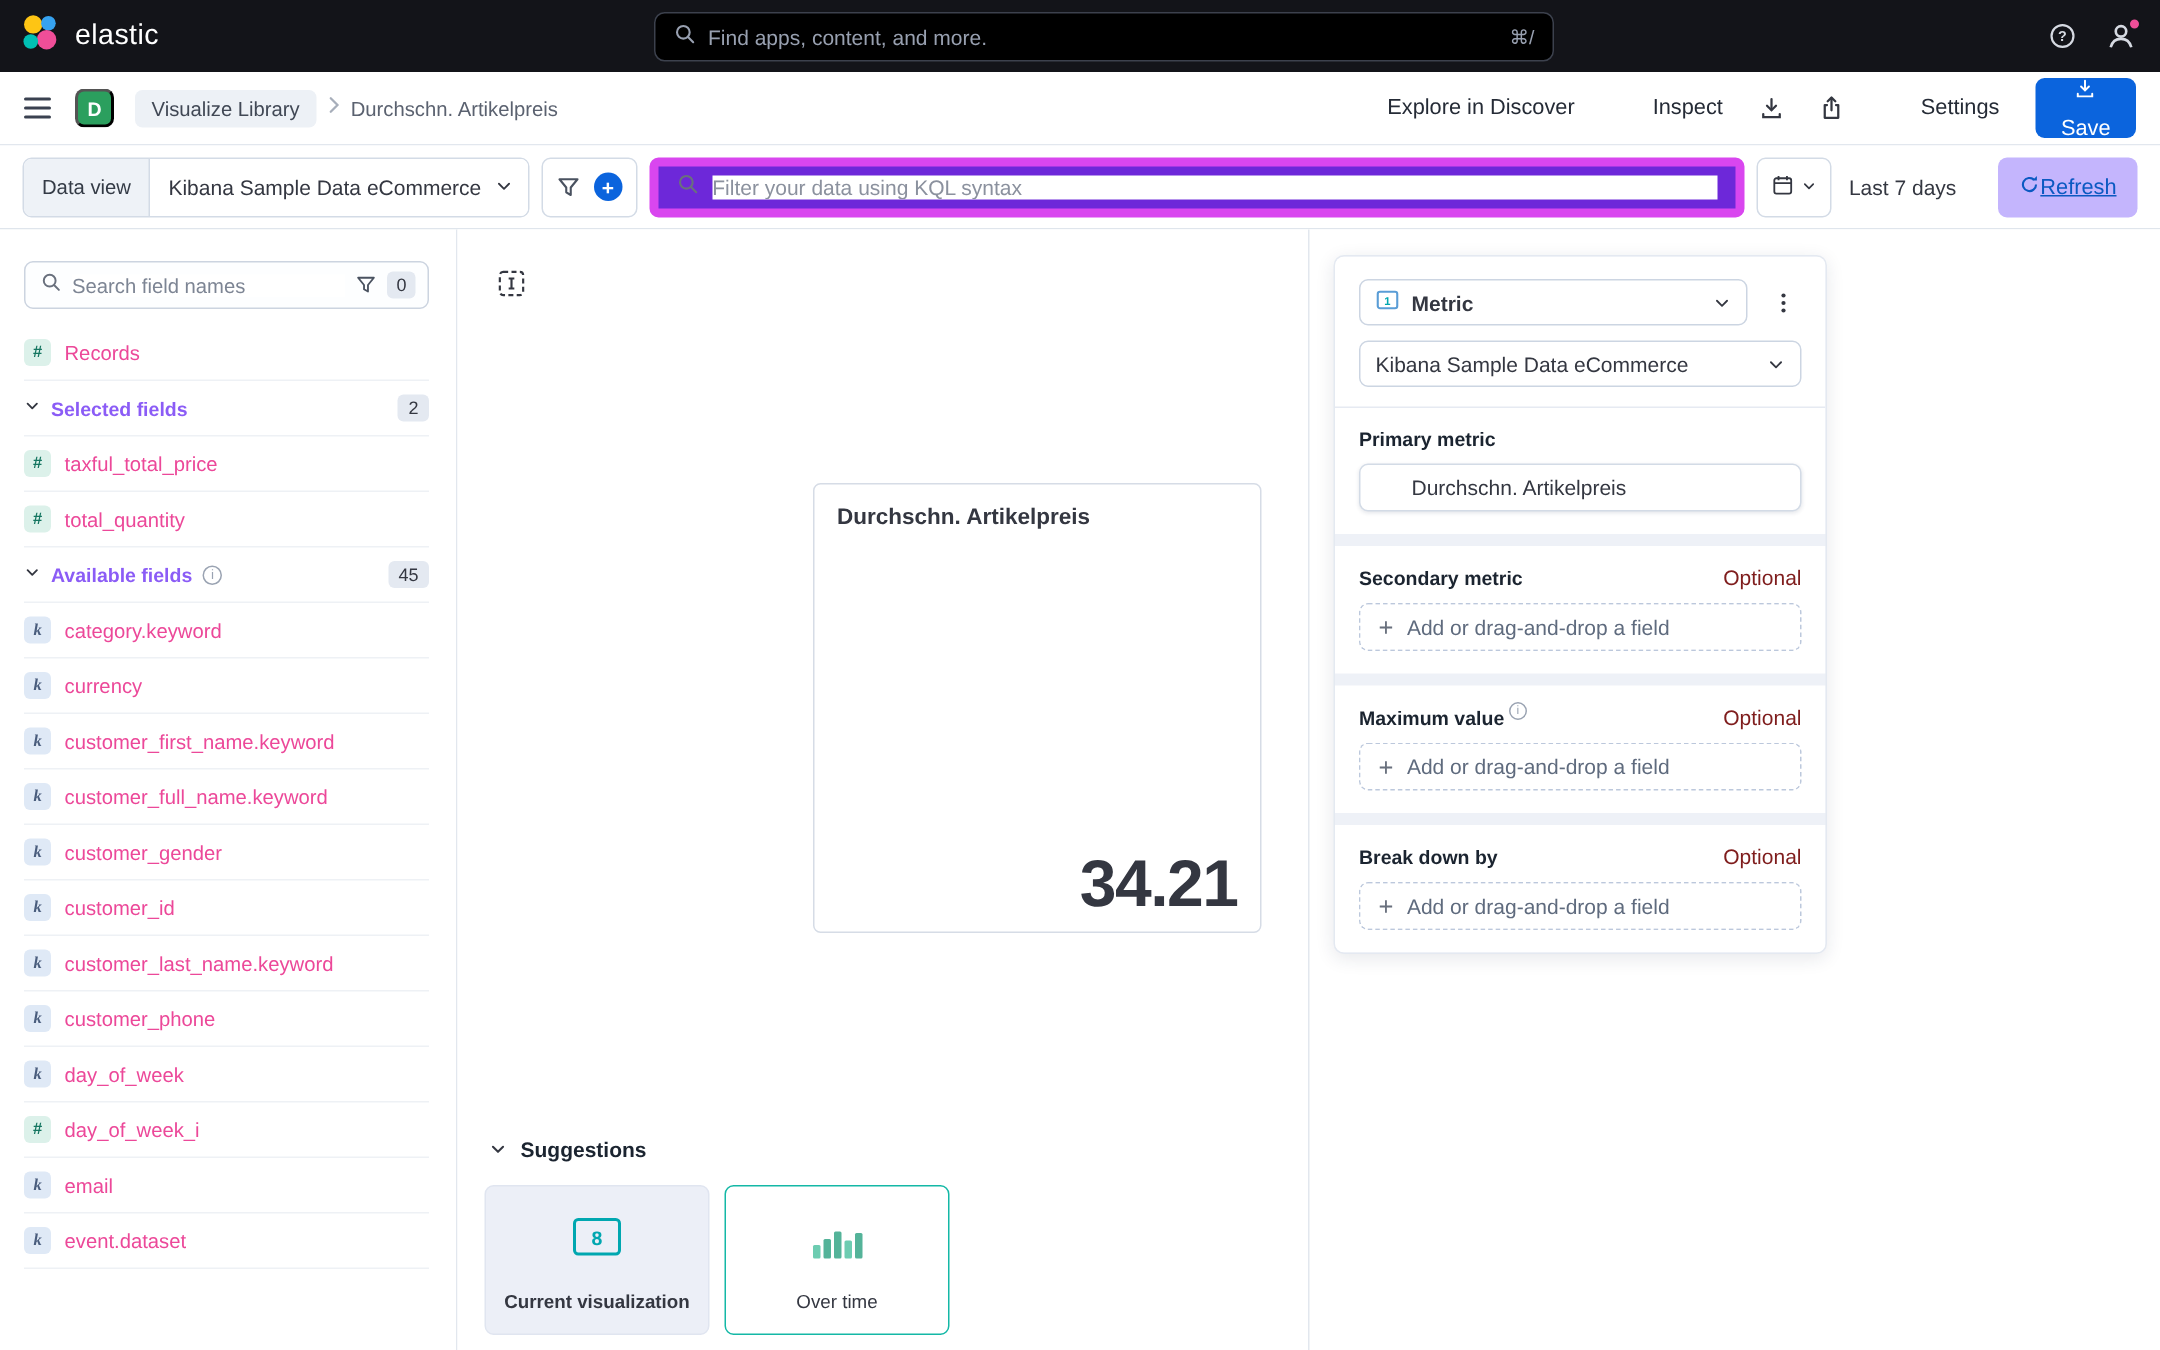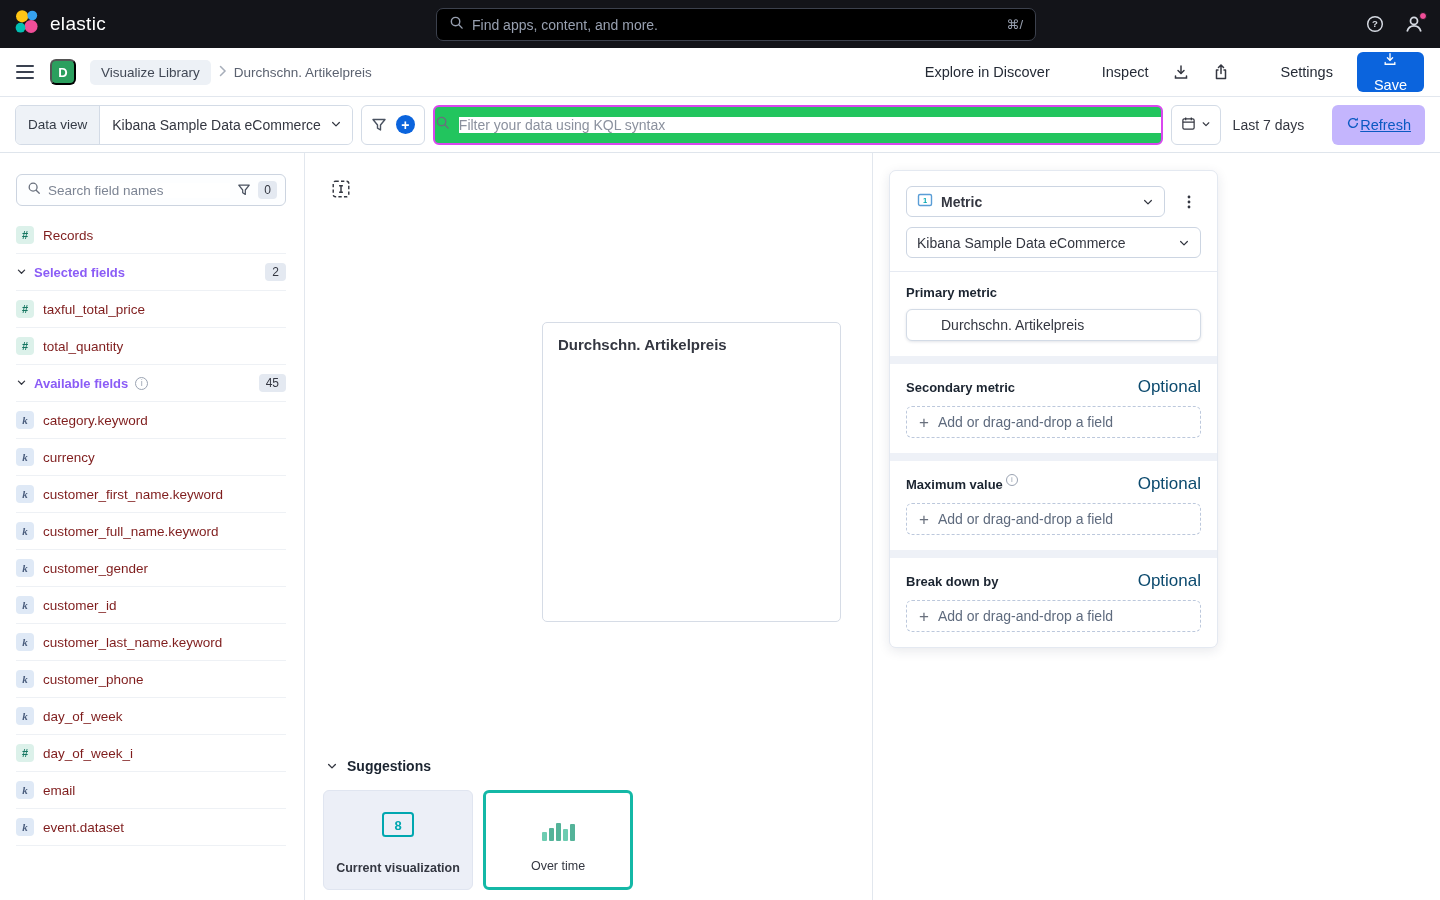--- a/index.html
+++ b/index.html
@@ -34,79 +34,79 @@
   .save-btn { height:40px; padding:0 17px; border-radius:6px; background:#0b64dd; color:#fff; border:none; display:flex; align-items:center; gap:8px; font-size:14.5px; font-weight:500;flex-direction:column; }
 
   
   .querybar { position:absolute; top:97px; left:0; right:0; height:56px; background:#fff; border-bottom:1px solid #dfe5ec; display:flex; align-items:center; padding:0 15px; }
   .dv-group { display:flex; height:40px; border:1px solid #d3dbe6; border-radius:6px; overflow:hidden; }
   .dv-prepend { background:#eef2f7; display:flex; align-items:center; padding:0 12px; font-size:13.5px; color:#343b46; border-right:1px solid #d3dbe6; }
   .dv-value { display:flex; align-items:center; gap:9px; background:#fff; border:none; padding:0 10px 0 12px; font-size:14px; color:#343741; }
   .filter-group { display:flex; align-items:center; height:40px; border:1px solid #d3dbe6; border-radius:6px; margin-left:8px; padding:0 9px; gap:9px; background:#fff; }
   .icon-plain { background:none; border:none; display:flex; }
   .plus-circle { width:19px; height:19px; border-radius:50%; background:#0b64dd; color:#fff; font-size:14px; line-height:18px; text-align:center; font-weight:600; border:none; padding:0; }
-  .kql { flex:1; height:40px; border:2px solid #d946ef; border-radius:6px; margin:0 8px; display:flex; align-items:center; padding:0 0; gap:9px; background:#22c55e; }
+  .kql { flex:1; height:40px; border:6px solid #d946ef; border-radius:6px; margin:0 8px; display:flex; align-items:center; padding:0 12px; gap:9px; background:#6d28d9; }
   .kql input { flex:1; border:0; outline:0; font-size:14px; color:#343741; min-width:0; }
   .kql input::placeholder { color:#8b919e; }
   .date-quick { height:40px; border:1px solid #d3dbe6; border-radius:6px; display:flex; align-items:center; padding:0 9px; gap:5px; background:#fff; }
   .date-text { background:none; border:none; font-size:14px; color:#343741; padding:0 12px; margin-right:16px; }
   .refresh-btn { height:40px; min-width:88px; border:none; border-radius:6px; background:#c4b5fd; color:#0b59c2; display:flex; align-items:center; justify-content:center; gap:0; padding:0 14px; font-size:14.5px; font-weight:500;text-decoration:underline; }
 
   
   .content { position:absolute; top:153px; left:0; right:0; bottom:0; display:flex; background:#fff; }
 
   
   .sidebar { width:305px; min-width:305px; border-right:1px solid #e2e7ee; padding:0 18px 0 16px; overflow:hidden; }
   .sb-search { margin-top:21px; height:32px; border:1px solid #ccd4e0; border-radius:6px; display:flex; align-items:center; padding:0 8px 0 10px; gap:7px; background:#fdfeff; }
   .sb-search input { flex:1; min-width:0; border:0; outline:0; font-size:13.5px; color:#343741; }
   .sb-search input::placeholder { color:#7d8594; }
   .sb-count-badge { background:#e4e9f1; border-radius:4px; font-size:12px; color:#343741; padding:2px 6px; }
   .sb-records { margin-top:11px; }
   .field-row { min-height:37px; display:flex; align-items:center; gap:9px; border-bottom:1px solid #eef1f5; padding:5px 0; }
   .token { width:18px; height:18px; border-radius:4px; display:flex; align-items:center; justify-content:center; font-size:11px; flex:none; }
   .t-num { background:#dcf1ea; color:#157661; font-weight:700; }
   .t-key { background:#dfe9f6; color:#4a5d7d; font-weight:700; font-style:italic; font-family:"Liberation Serif", serif; }
-  .field-name { font-size:13.5px; color:#7f1d1d; word-break:break-all; line-height:17px; max-width:234px;text-align:right; }
+  .field-name { font-size:13.5px; color:#ec4899; word-break:break-all; line-height:17px; max-width:234px;text-align:right; }
   .sb-group-head { height:37px; display:flex; align-items:center; gap:7px; border-bottom:1px solid #eef1f5; }
   .sb-group-title { font-size:13px; font-weight:700; color:#8b5cf6; }
   .sb-group-badge { margin-left:auto; background:#e4e9f1; border-radius:4px; font-size:12px; padding:2px 7px; color:#343741; }
   .info-circ { width:13px; height:13px; border-radius:50%; border:1px solid #9aa3b2; color:#9aa3b2; font-size:9px; display:inline-flex; align-items:center; justify-content:center; background:none; padding:0; }
 
   
   .canvas { flex:1; position:relative; background:#fff; }
   .ws-icon-btn { position:absolute; left:20px; top:20px; width:32px; height:32px; display:flex; align-items:center; justify-content:center; background:none; border:none; border-radius:6px; }
   .metric-card { position:absolute; left:237px; top:169px; width:299px; height:300px; border:1px solid #d6dce6; border-radius:5px; background:#fff; }
   .metric-title { padding:13px 15px; font-size:15px; font-weight:700; color:#343741; }
   .metric-value { position:absolute; right:15px; bottom:6px; font-size:44px; font-weight:700; color:#343741; letter-spacing:-1px; }
   .sugg-head { position:absolute; left:21px; top:605px; display:flex; align-items:center; gap:9px; }
   .sugg-chevbtn { background:none; border:none; display:flex; }
   .sugg-title { font-size:14px; font-weight:700; color:#1b2430; }
   .sugg-cards { position:absolute; left:18px; top:637px; display:flex; gap:10px; }
-  .sugg-card { width:150px; height:100px; border-radius:6px; position:relative; background:#fff; border:3px solid #14b8a6; padding:0; }
+  .sugg-card { width:150px; height:100px; border-radius:6px; position:relative; background:#fff; border:1px solid #14b8a6; padding:0; }
   .sugg-card.selected { background:#eceff7; border:1px solid #e0e5f0; }
   .sugg-icon { position:absolute; top:20px; left:0; right:0; display:flex; justify-content:center; }
   .sugg-label { position:absolute; bottom:14px; left:0; right:0; text-align:center; font-size:12.5px; color:#343741; }
   .sugg-card.selected .sugg-label { font-weight:700; }
 
   
   .rightpane { flex:1; border-left:1px solid #e2e7ee; position:relative; background:#fff; }
   .cfg-panel { position:absolute; left:16px; top:17px; width:329px; background:#eef1f7; border:1px solid #e4e9f1; border-radius:7px; box-shadow:0 3px 12px rgba(30,40,70,.10); overflow:hidden; }
   .cfg-head { background:#fff; padding:15px 16px 13px; border-bottom:1px solid #e6eaf2; }
   .cfg-row1 { display:flex; align-items:center; gap:12px; }
   .cfg-select { height:31px; border:1px solid #ccd5e2; border-radius:6px; background:#fff; display:flex; align-items:center; gap:8px; padding:0 10px; font-size:14px; color:#343741; width:100%; }
   .cfg-select .chev { margin-left:auto; display:flex; }
   .cfg-select.type { flex:1; width:auto; font-weight:700; }
   .kebab { width:24px; height:24px; background:none; border:none; display:flex; align-items:center; justify-content:center; flex:none; }
   .cfg-row2 { margin-top:10px; }
   .cfg-body { display:flex; flex-direction:column; gap:8px; }
   .cfg-section { background:#fff; padding:13px 16px 15px; }
   .cfg-sec-head { display:flex; align-items:center; justify-content:space-between; margin-bottom:9px; }
   .cfg-label { font-size:13px; font-weight:700; color:#1b2430; display:inline-flex; align-items:flex-start; gap:3px; }
   .cfg-label .info-dot { width:12px; height:12px; border:1px solid #9aa3b2; border-radius:50%; color:#9aa3b2; font-size:8px; display:inline-flex; align-items:center; justify-content:center; margin-top:-3px; font-weight:400; font-style:normal; }
-  .cfg-optional { font-size:17px; color:#0c4a6e; }
+  .cfg-optional { font-size:14px; color:#7f1d1d; }
   .dim-filled { height:32px; border:1px solid #d3dbe6; border-radius:6px; background:#fff; box-shadow:0 1px 3px rgba(20,35,70,.12); display:flex; align-items:center; padding-left:34px; font-size:14px; color:#343741; }
   .dim-add { width:100%; height:32px; border:1px dashed #bcc8dc; border-radius:6px; background:transparent; display:flex; align-items:center; gap:9px; padding:0 0 0 12px; font-size:14px; color:#5f6b7e; }
   .dim-add .plus { font-size:17px; color:#69707d; line-height:1; font-weight:400; }
 </style>
 </head>
 <body>
 
 <div class="app">
 
   <div class="header">
@@ -360,20 +360,21 @@
     <div class="canvas">
       <button class="ws-icon-btn">
         <svg width="20" height="20" viewBox="0 0 18 18" fill="none" stroke="#343741" stroke-width="1.3">
             <rect x="2" y="2" width="14" height="14" rx="2" stroke-dasharray="3 2"></rect>
             <path d="M9 6v6M7.3 6h3.4M7.3 12h3.4"></path>
           </svg>
       </button>
 
       <div class="metric-card">
         <div class="metric-title">Durchschn. Artikelpreis</div>
+        <div class="metric-value">34.21</div>
       </div>
 
       <div class="sugg-head">
         <button class="sugg-chevbtn">
           <svg width="12" height="12" viewBox="0 0 16 16" fill="none">
               <path d="M3.5 6l4.5 4.5L12.5 6" stroke="#343741" stroke-width="1.8" stroke-linecap="round" stroke-linejoin="round"></path>
             </svg>
         </button>
         <span class="sugg-title">Suggestions</span>
       </div>

